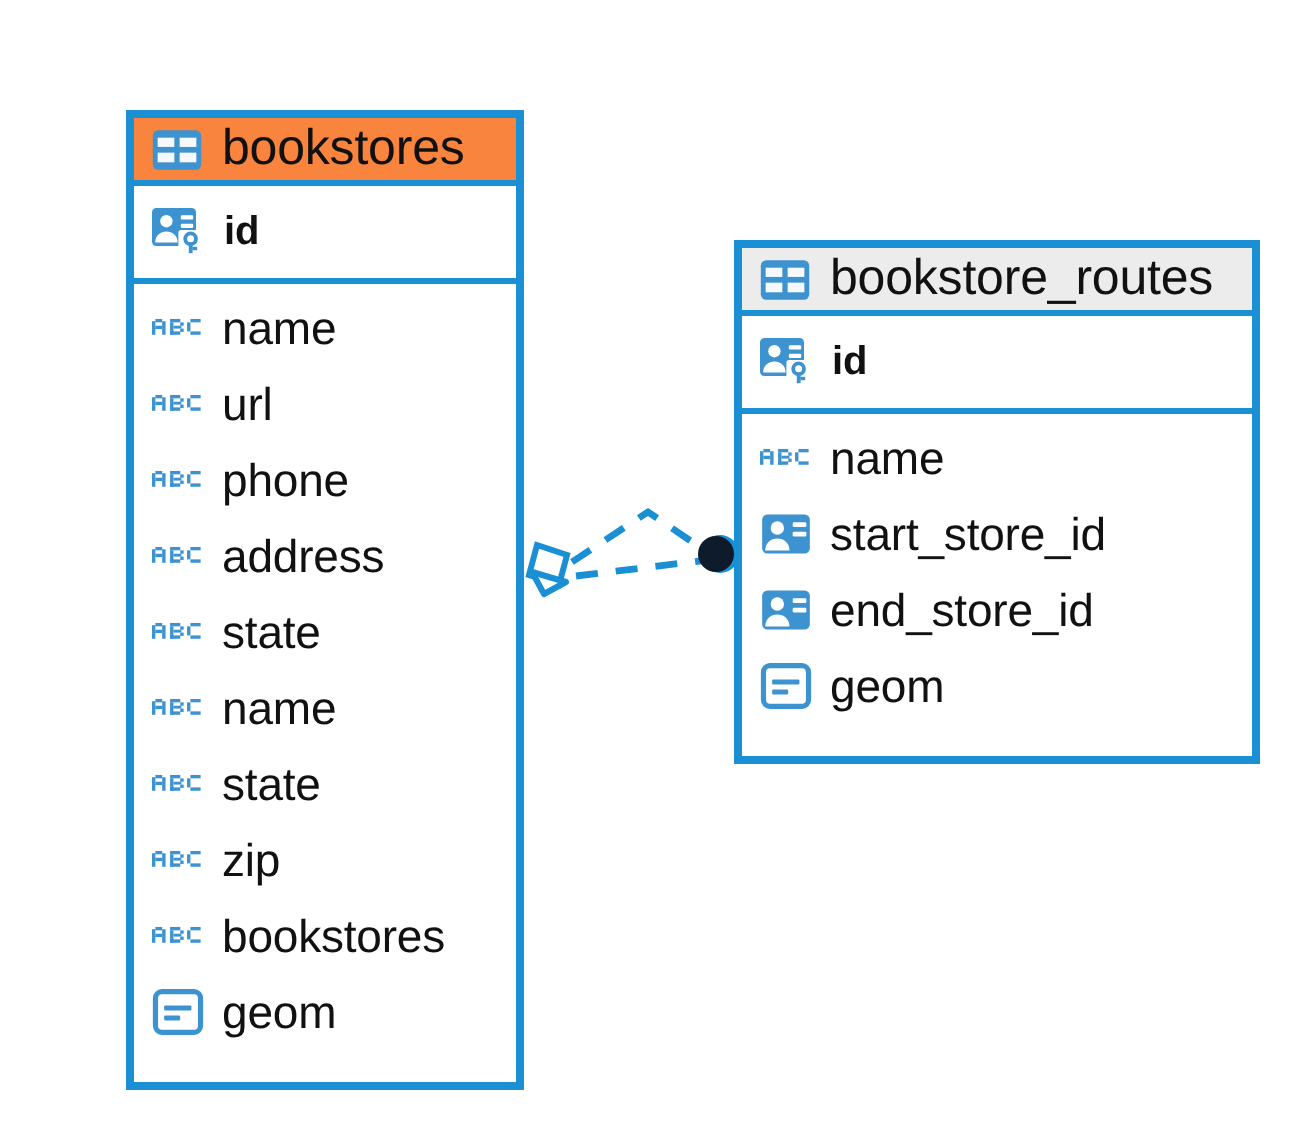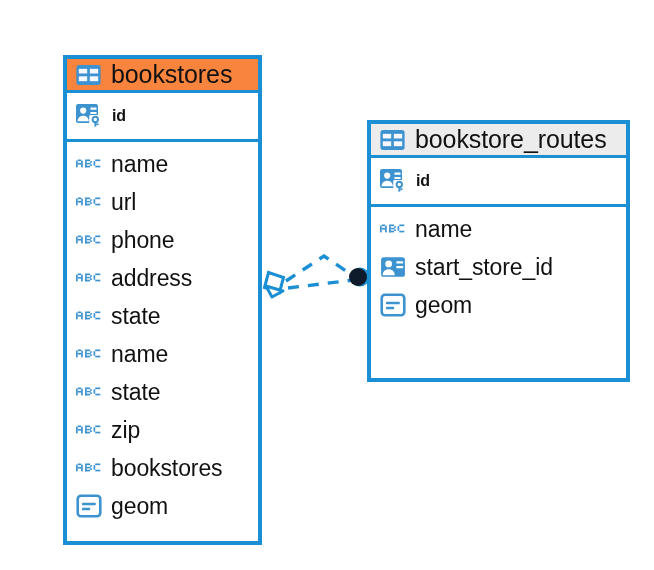--- a/index.html
+++ b/index.html
@@ -63,21 +63,21 @@
     padding-left: 9px;
     background: #ffffff;
   }
   .field-label {
     font-size: 23px;
     color: #111111;
     margin-left: 9px;
     white-space: nowrap;
     letter-spacing: -0.1px;
   }
-  .field-label.bold { font-weight: bold; font-size: 16px; }
+  .field-label.bold { font-weight: bold; font-size: 20px; }
   .fields-wrap { padding-top: 3px; padding-bottom: 10px; }
 
   
   .icon {
     display: inline-flex;
     align-items: center;
     justify-content: center;
     flex: 0 0 auto;
   }
   .icon svg { display: block; }
@@ -444,20 +444,28 @@
 
       <div class="field-row">
         <span class="icon">
           <svg width="26" height="22">
               <use href="#sym-fk"></use>
             </svg>
         </span>
         <span class="field-label">start_store_id</span>
       </div>
 
+      <div class="field-row">
+        <span class="icon">
+          <svg width="26" height="22">
+              <use href="#sym-fk"></use>
+            </svg>
+        </span>
+        <span class="field-label">end_store_id</span>
+      </div>
 
       <div class="field-row">
         <span class="icon">
           <svg width="26" height="24">
               <use href="#sym-geom"></use>
             </svg>
         </span>
         <span class="field-label">geom</span>
       </div>
     </div>

